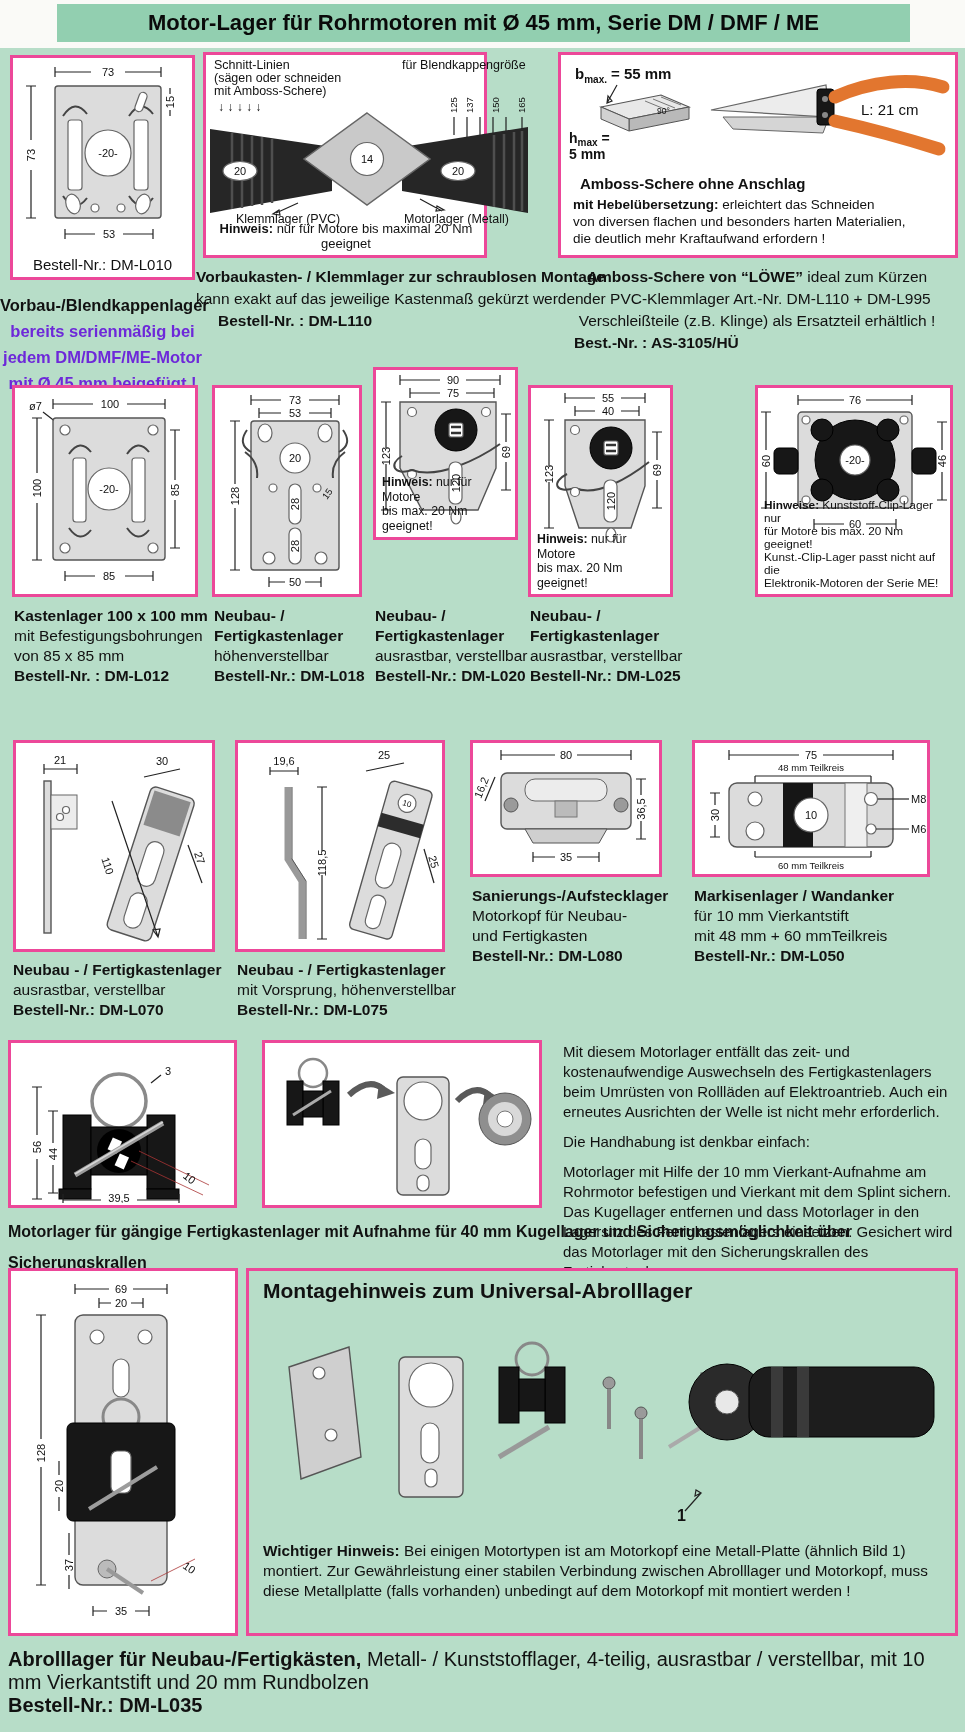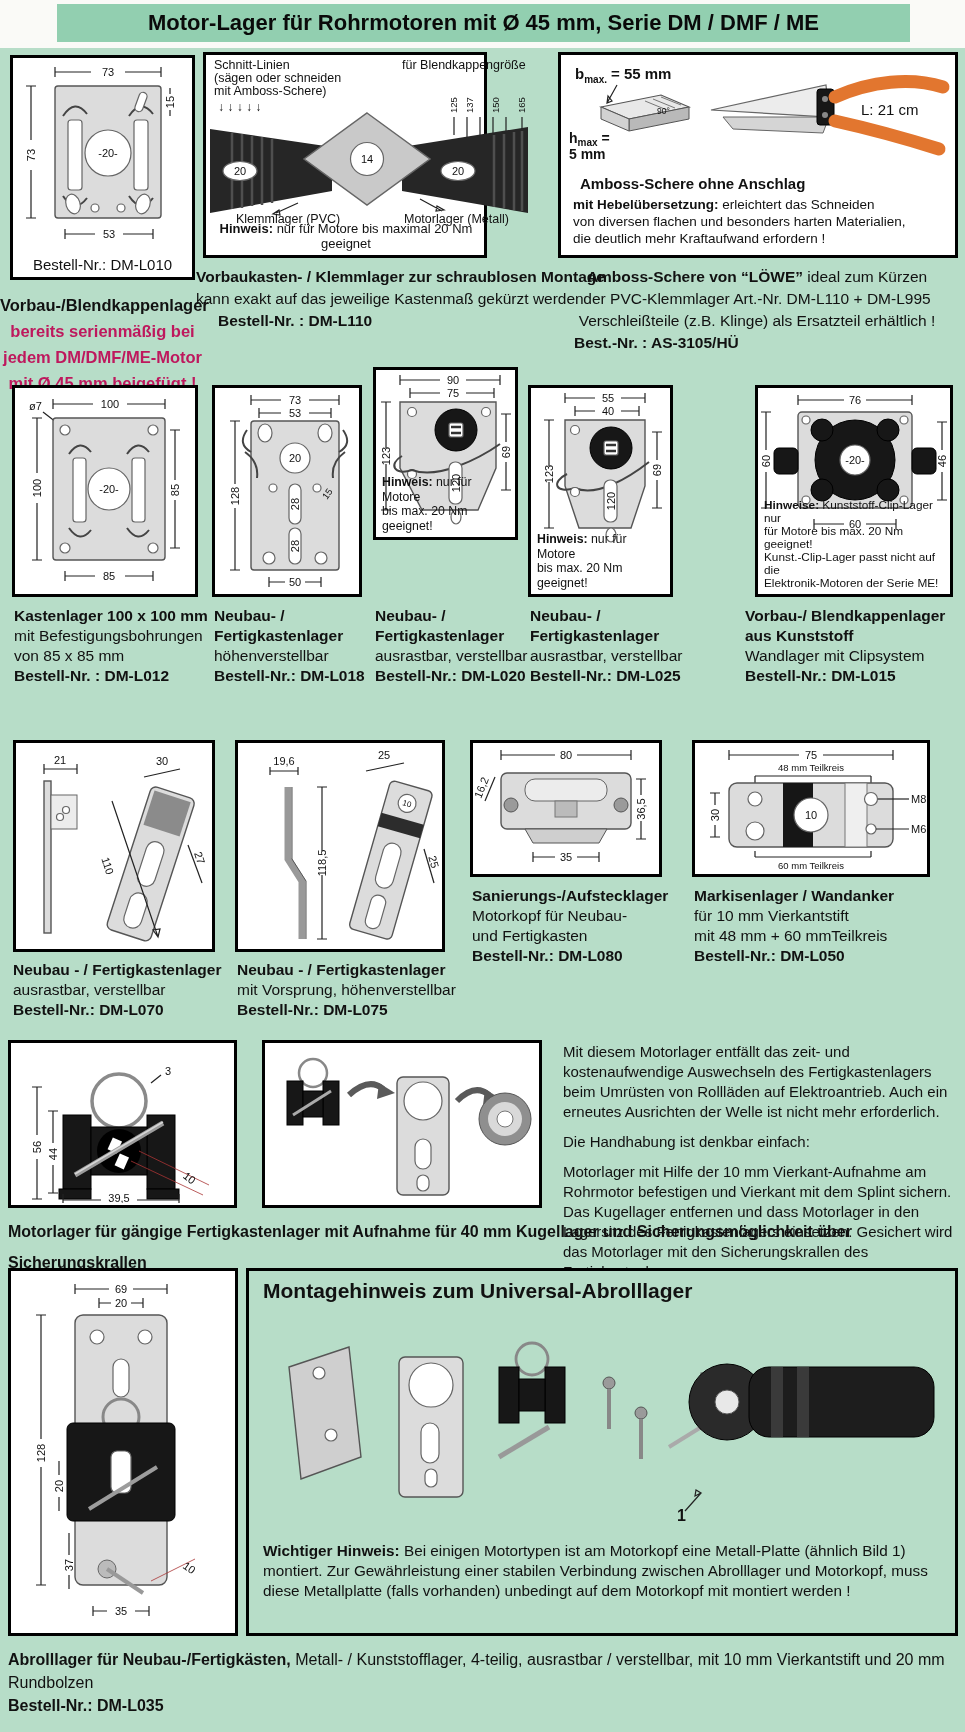--- a/index.html
+++ b/index.html
@@ -1,23 +1,23 @@
 <!DOCTYPE html>
 <html><head>
 <meta charset="utf-8">
 <style>
   html,body{margin:0;padding:0;}
   .page{position:relative;width:965px;height:1732px;background:#b7ddc8;font-family:"Liberation Sans",sans-serif;color:#111;overflow:hidden;}
   .topband{position:absolute;left:0;top:0;width:965px;height:48px;background:#fafaf7;}
   .headerbar{position:absolute;left:57px;top:4px;width:853px;height:38px;background:#92cfb0;display:flex;align-items:center;justify-content:center;font-size:22px;font-weight:bold;color:#0a0a0a;}
-  .box{position:absolute;background:#fff;border:3px solid #000000;box-sizing:border-box;}
+  .box{position:absolute;background:#fff;border:3px solid #ec4899;box-sizing:border-box;}
   .cap{position:absolute;font-size:15.5px;line-height:20px;}
   .cap .cl{white-space:nowrap;}
   .b{font-weight:bold;}
-  .red{color:#be185d;}
+  .red{color:#6d28d9;}
   .ctr{text-align:center;}
   .cap1line{line-height:26px;font-size:16.5px;}
   svg text{font-family:"Liberation Sans",sans-serif;fill:#111;}
   .dim{font-size:11px;}
   .dims{font-size:9.5px;}
   .dimline{stroke:#222;stroke-width:1.2;fill:none;}
   .metal{fill:#dcdcdc;stroke:#555;stroke-width:1.4;}
   .metal2{fill:#ececec;stroke:#666;stroke-width:1;}
   .dark{fill:#171717;stroke:#000;stroke-width:1;}
   .hole{fill:#fff;stroke:#666;stroke-width:1.2;}
@@ -285,26 +285,20 @@
       <text class="dim" x="97" y="76" text-anchor="middle">-20-</text>
       <path class="dimline" d="M8,24 V62 M8,84 V120 M3,24 H13 M3,120 H13"></path>
       <text class="dim" transform="rotate(-90 8 73)" x="8" y="77" text-anchor="middle">60</text>
       <path class="dimline" d="M184,34 V62 M184,84 V112 M179,34 H189 M179,112 H189"></path>
       <text class="dim" transform="rotate(-90 184 73)" x="184" y="77" text-anchor="middle">46</text>
       <path class="dimline" d="M56,136 H86 M108,136 H138 M56,131 V141 M138,131 V141"></path>
       <text class="dim" x="97" y="140" text-anchor="middle">60</text>
     </svg>
     <div class="hin" style="font-size:11.8px;line-height:13px;"><span class="b">Hinweise:</span><span> Kunststoff-Clip-Lager nur</span><br><span>für Motore bis max. 20 Nm geeignet!</span><br><span>Kunst.-Clip-Lager passt nicht auf die</span><br><span>Elektronik-Motoren der Serie ME!</span></div>
   </div>
-  <div class="cap" style="left:745px;top:606px;width:218px;">
-    <div class="cl b">Vorbau-/ Blendkappenlager</div>
-    <div class="cl b">aus Kunststoff</div>
-    <div class="cl">Wandlager mit Clipsystem</div>
-    <div class="cl b">Bestell-Nr.: DM-L015</div>
-  </div>
 
   <div class="box" style="left:13px;top:740px;width:202px;height:212px;">
     <svg width="196" height="204" viewBox="0 0 196 204">
       <path class="dimline" d="M28,26 H61 M28,21 V31 M61,21 V31"></path>
       <text class="dim" x="44" y="21" text-anchor="middle">21</text>
       <rect class="metal" x="28" y="38" width="7" height="152"></rect>
       <rect class="metal2" x="35" y="52" width="26" height="34"></rect>
       <circle class="hole" cx="44" cy="74" r="3.5"></circle>
         <circle class="hole" cx="50" cy="67" r="3.5"></circle>
       <path class="dimline" d="M128,34 L164,26"></path>
@@ -523,18 +517,18 @@
       <rect x="522" y="60" width="12" height="70" fill="#3a3a3a"></rect>
       <rect x="548" y="60" width="12" height="70" fill="#3a3a3a"></rect>
       <path class="dimline" d="M436,204 L452,186 M452,186 l-6,3 l1,-6 z"></path>
       <text style="font-size:16px;font-weight:bold" x="428" y="214">1</text>
     </svg>
     <div style="padding:14px 16px 0 14px;font-size:15.3px;line-height:20px;">
       <span class="b">Wichtiger Hinweis:</span><span> Bei einigen Motortypen ist am Motorkopf eine Metall-Platte (ähnlich Bild 1) montiert. Zur Gewährleistung einer stabilen Verbindung zwischen Abrolllager und Motorkopf, muss diese Metallplatte (falls vorhanden) unbedingt auf dem Motorkopf mit montiert werden !</span>
     </div>
   </div>
 
-  <div style="position:absolute;left:8px;top:1648px;width:950px;font-size:16px;line-height:23px;">
+  <div style="position:absolute;left:8px;top:1648px;width:950px;font-size:20px;line-height:23px;">
     <div><span class="b">Abrolllager für Neubau-/Fertigkästen,</span><span> Metall- / Kunststofflager, 4-teilig, ausrastbar / verstellbar, mit 10 mm Vierkantstift und 20 mm Rundbolzen</span></div>
     <div class="b">Bestell-Nr.: DM-L035</div>
   </div>
 
 </div>
 
 </body></html>

